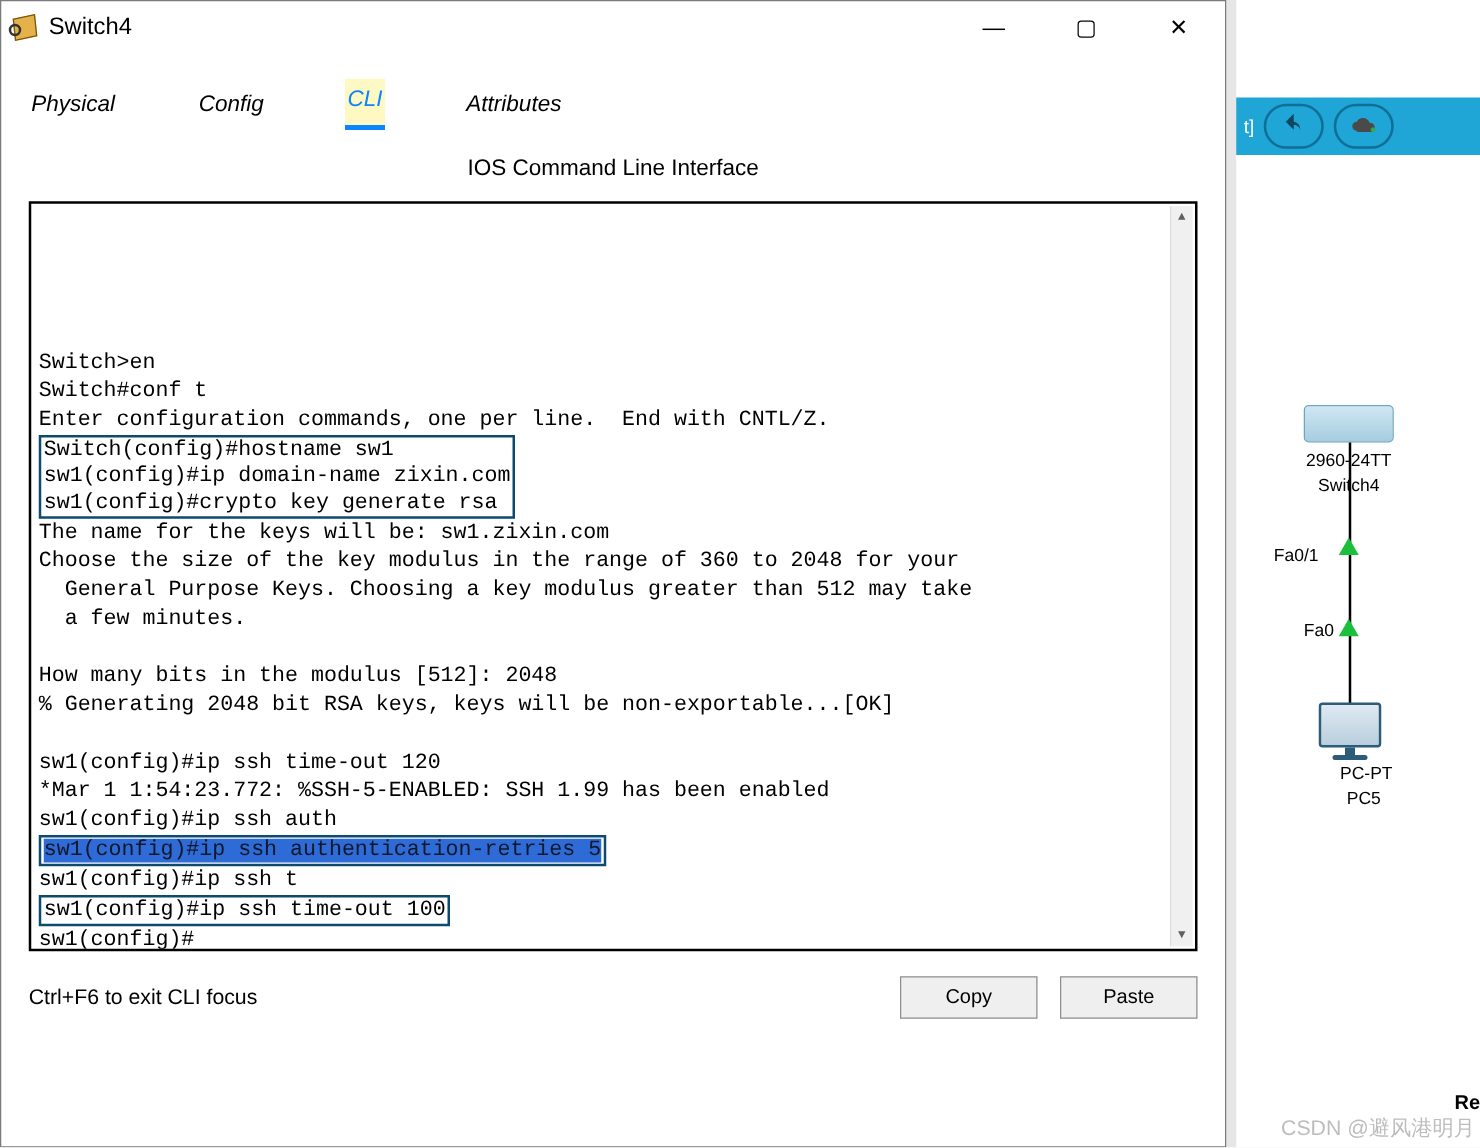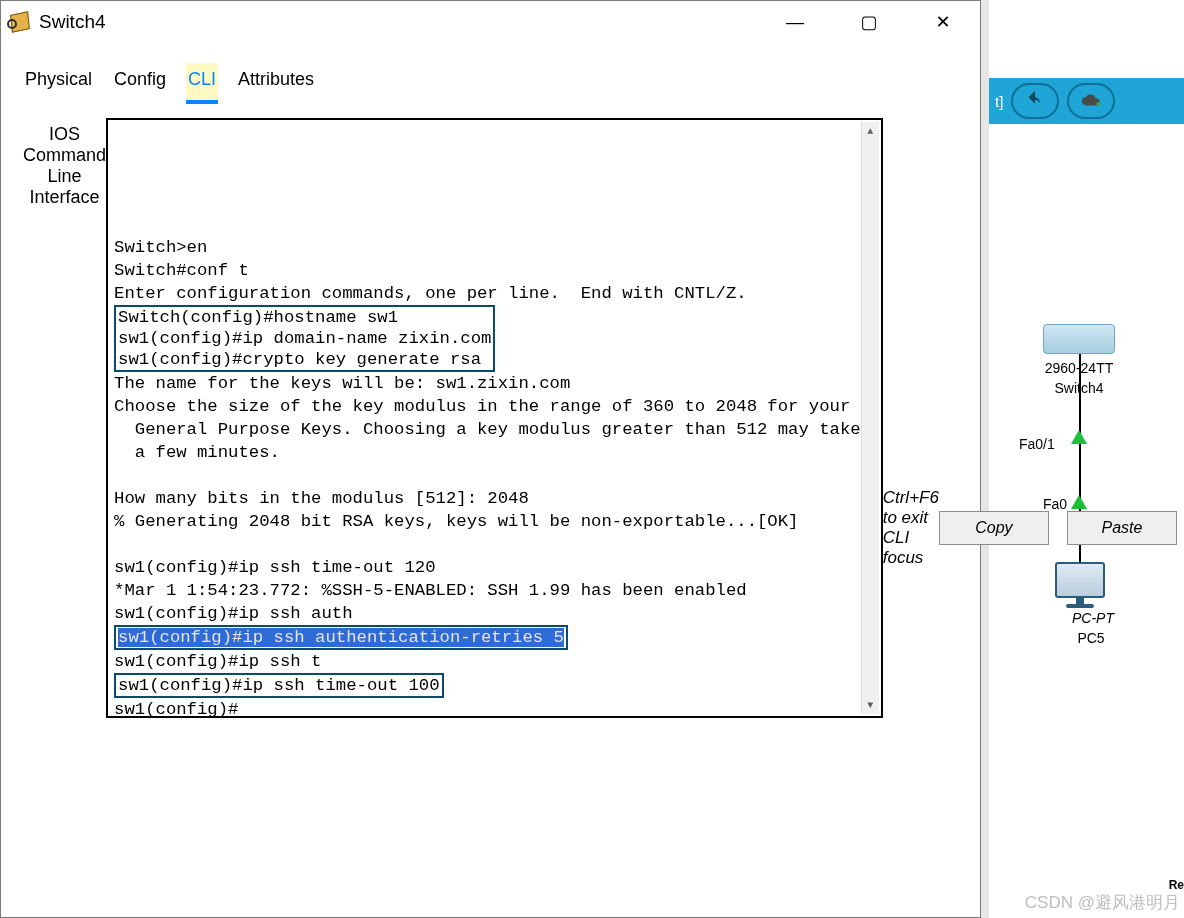--- a/index.html
+++ b/index.html
@@ -50,28 +50,28 @@
   .port-fa0  { left: 38px; top: 186px; }
   .pc-icon {
     position:absolute; left: 44px; top: 252px; width: 62px; color:#2d5b7a;
   }
   .pc-icon .monitor {
     width: 50px; height: 36px; border: 2px solid #2d5b7a; border-radius: 3px;
     background: linear-gradient(#dfeaf2,#b9cedd); margin: 0 auto;
   }
   .pc-icon .stand { width: 8px; height: 6px; background:#2d5b7a; margin:0 auto; }
   .pc-icon .base  { width: 28px; height: 4px; background:#2d5b7a; margin:0 auto; border-radius:2px; }
-  .pc-model { left: 28px; top: 300px; font-style: italic; }
+  .pc-model { left: 28px; top: 300px; }
   .pc-name  { left: 26px; top: 320px; }
 
   .watermark {
     position:absolute; right: 4px; bottom: 4px; font-size: 17px; color:#bdbdbd;
     font-family: "Microsoft YaHei", sans-serif;
   }
-  .re-fragment { position:absolute; right:0; bottom:26px; font-size:12px; font-weight:600; color:#000; }
+  .re-fragment { position:absolute; right:0; bottom:26px; font-size:16px; font-weight:600; color:#000; }
 
   
   .window {
     position:absolute; left:0; top:0; width: 981px; height: 918px;
     background:#fff; border:1px solid #7a7a7a;
     box-shadow: 8px 0 0 #e6e6e6;
     display:flex; flex-direction:column;
   }
   .titlebar {
     height: 42px; display:flex; align-items:center; padding:0 0 0 8px;
@@ -85,33 +85,34 @@
     position:absolute; left:-2px; top:8px; width:10px;height:10px;border:2px solid #333;border-radius:50%;
   }
   .title-text { font-size:19px; color:#000; }
   .title-controls { margin-left:auto; display:flex; }
   .title-controls .tc {
     width: 74px; height: 42px; display:flex; align-items:center; justify-content:center;
     font-size:18px; color:#000;
   }
 
   .tabs-row {
-    display:flex; padding: 20px 22px 0 22px; gap: 18px;
+    display:flex; align-items:flex-end; padding: 20px 22px 0 22px; gap: 63px;
     border-bottom: none;
+    font-style: italic;
   }
   .tab {
     font-size:18px; color:#000; padding: 6px 2px 10px 2px; cursor:pointer;
   }
   .tab.active {
     color:#0a84ff; border-bottom: 4px solid #0a84ff;
     background:#fef9c3;
   }
 
   .content-area {
-    padding: 14px 22px 0 22px; flex:1; display:flex; flex-direction:row;
+    padding: 14px 22px 0 22px; flex:1; display:flex; flex-direction:column;
   }
   .pane-title { text-align:center; font-size:18px; margin: 6px 0 16px 0; }
 
   
   .terminal-wrap { position:relative; flex: 0 0 auto; }
   .terminal {
     border: 2px solid #000; height: 600px; background:#fff; position:relative;
     font-family: "Courier New", monospace; font-size: 17.3px; line-height: 23px;
     padding: 6px 20px 6px 6px; overflow:hidden;
   }
@@ -121,24 +122,24 @@
     border-left:1px solid #dcdcdc;
   }
   .scrollbar .sb-btn { width:100%; height:18px; display:flex;align-items:center;justify-content:center;color:#606060;font-size:10px; }
   .term-lines { padding-top: 110px; white-space: pre; color:#000; }
   .term-line { display:block; }
   .hl-red-box {
     border: 2px solid #0c4a6e; display:inline-block; padding: 0 2px; line-height:21px;
   }
   .hl-red-box.block { display:block; width:fit-content; }
   .hl-blue-sel {
-    background:#2f6bd6; color:#e5e5e5;
-  }
-
-  .below-term { display:flex; align-items:center; margin-top: 20px; font-style: italic; }
+    background:#2f6bd6; color:#0f172a;
+  }
+
+  .below-term { display:flex; align-items:center; margin-top: 20px; }
   .hint-text { font-size:17px; color:#000; }
   .btn {
     width: 110px; height: 34px; border:1px solid #8e8e8e; background:#efefef;
     font-size:16px; display:flex; align-items:center; justify-content:center; cursor:pointer;
   }
   .btn + .btn { margin-left: 18px; }
   .btns { margin-left:auto; display:flex; }
 
   
   .bottom-row { display:flex; align-items:center; padding: 56px 0 0 2px; }

